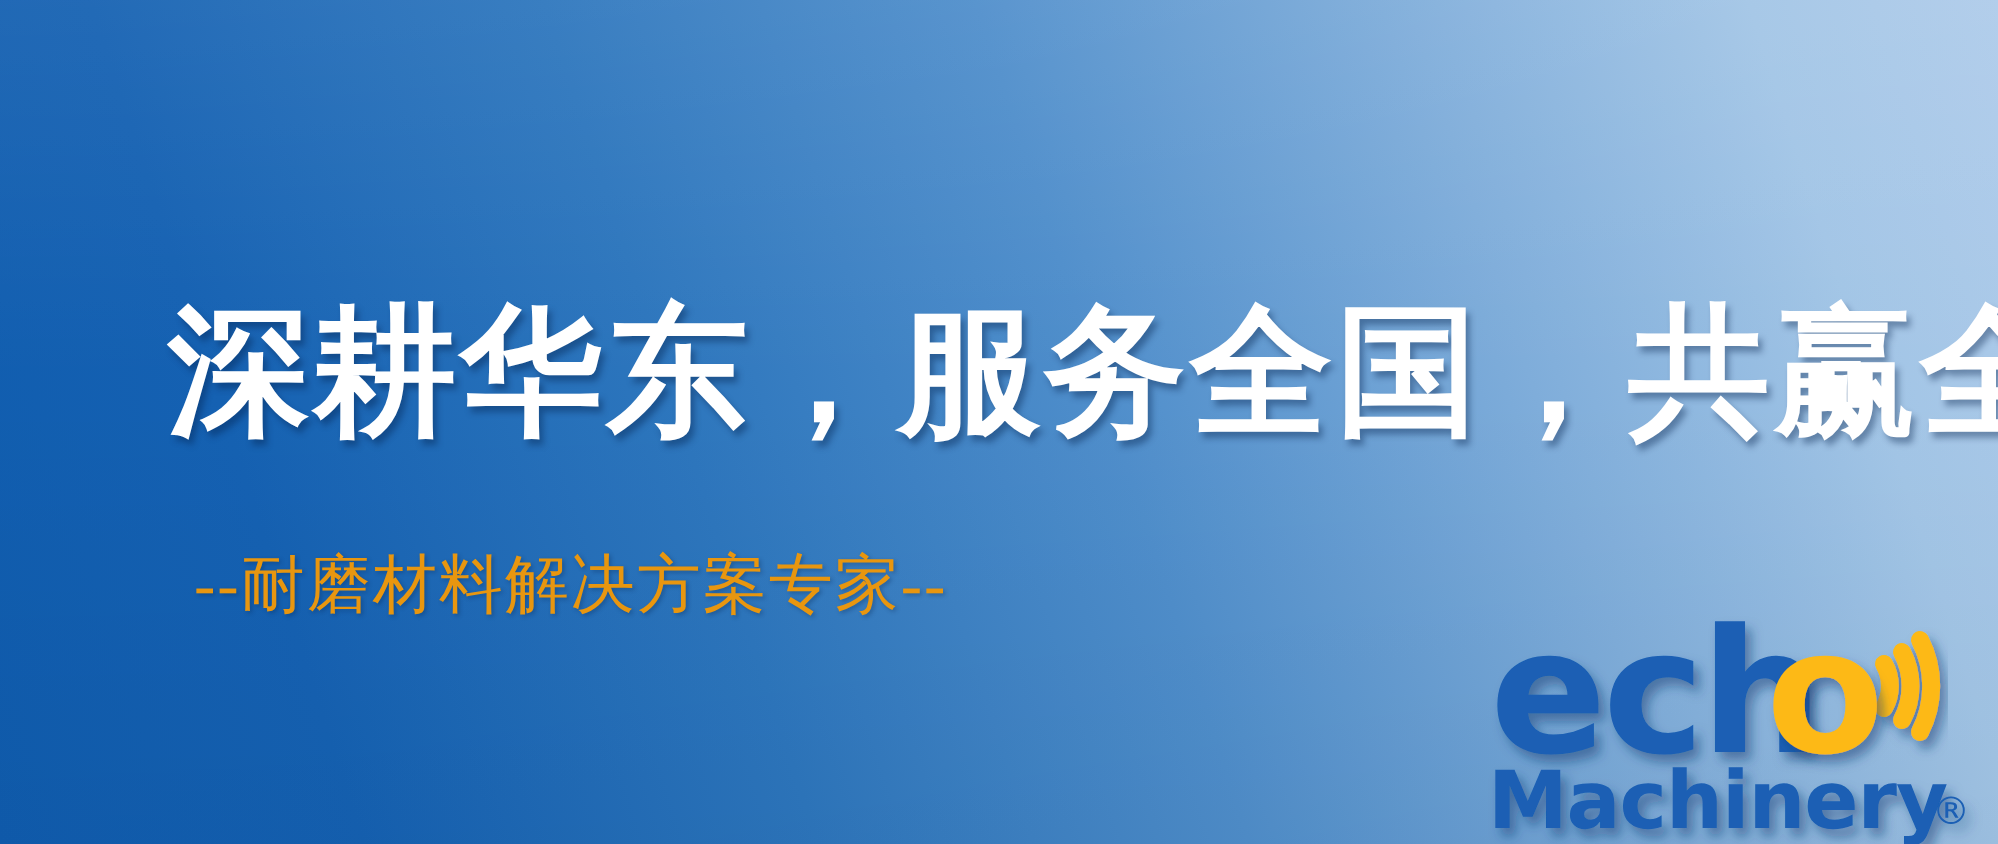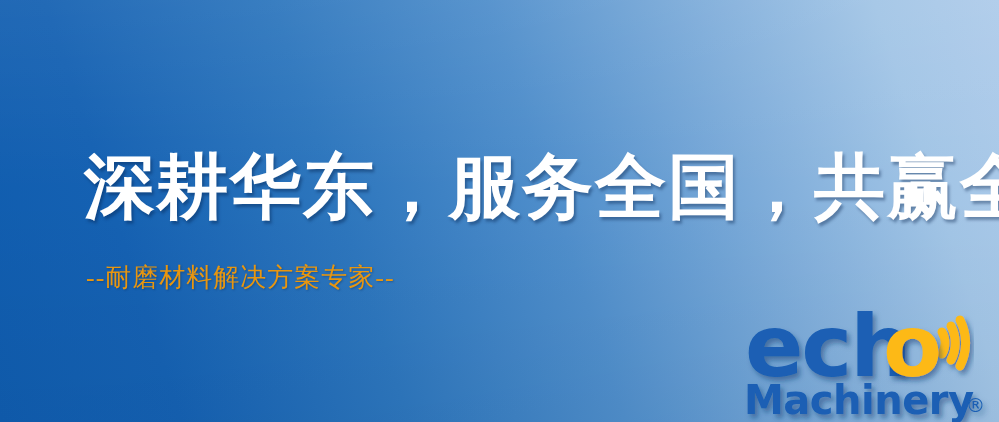--- a/index.html
+++ b/index.html
@@ -47,23 +47,23 @@
     color: #ffffff;
     white-space: nowrap;
     text-shadow: 2px 3px 3px rgba(0, 30, 70, 0.38);
     z-index: 3;
   }
 
   .subtitle {
     position: absolute;
     left: 86px;
     top: 265px;
-    margin: 0;
+    margin: 11px;
     font-family: "Liberation Serif", "DejaVu Serif", serif;
-    font-size: 26px;
+    font-size: 32px;
     line-height: 1;
     letter-spacing: 1px;
     color: #e8960f;
     white-space: nowrap;
     text-shadow: 1px 1px 2px rgba(0, 30, 70, 0.30);
     z-index: 3;
   }
 
   
   .logo {

